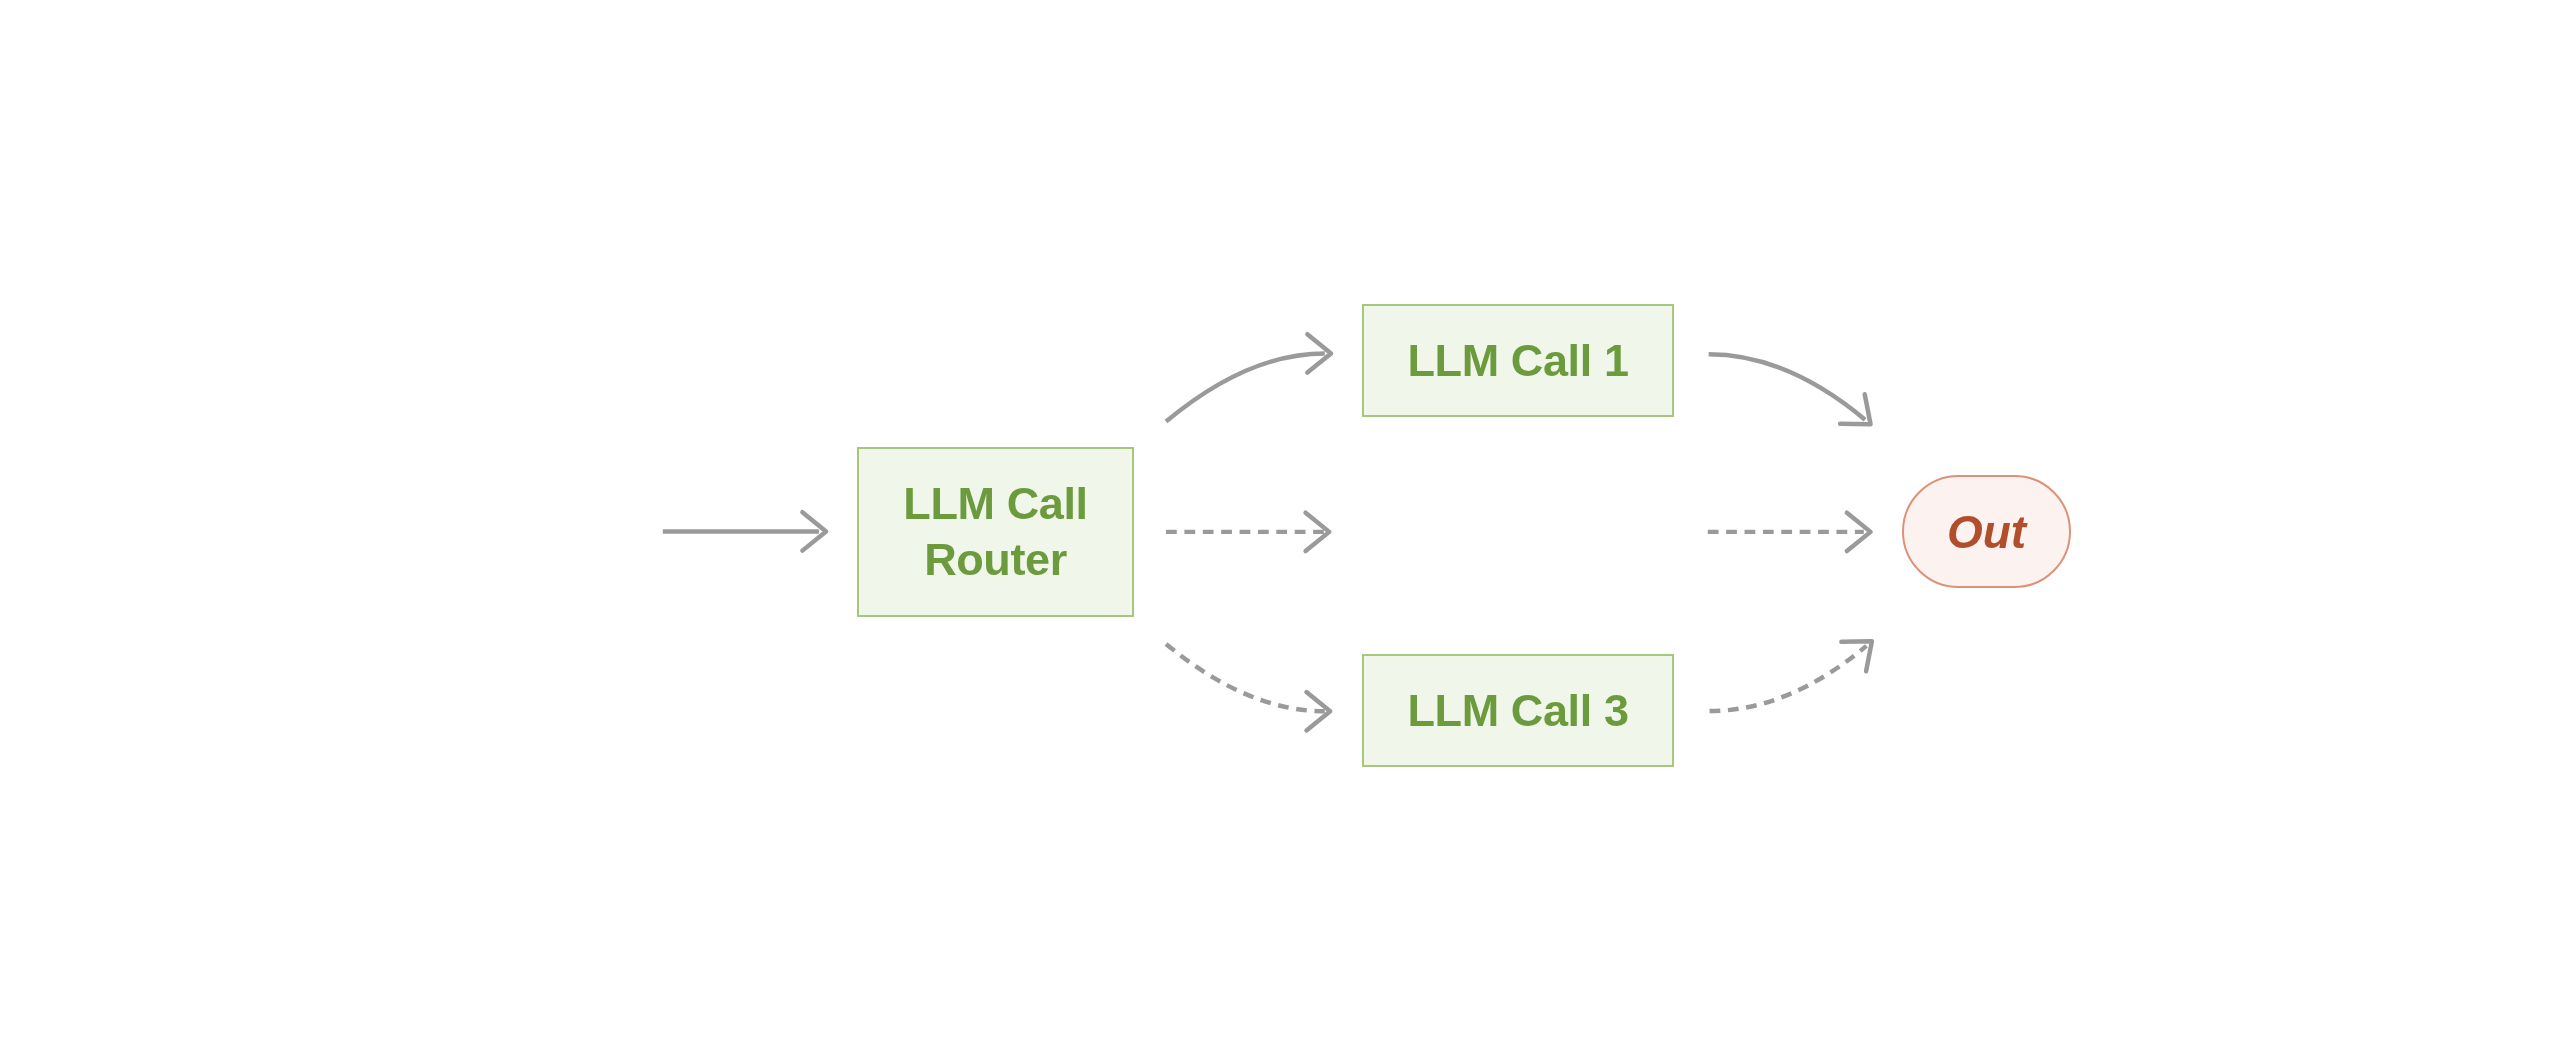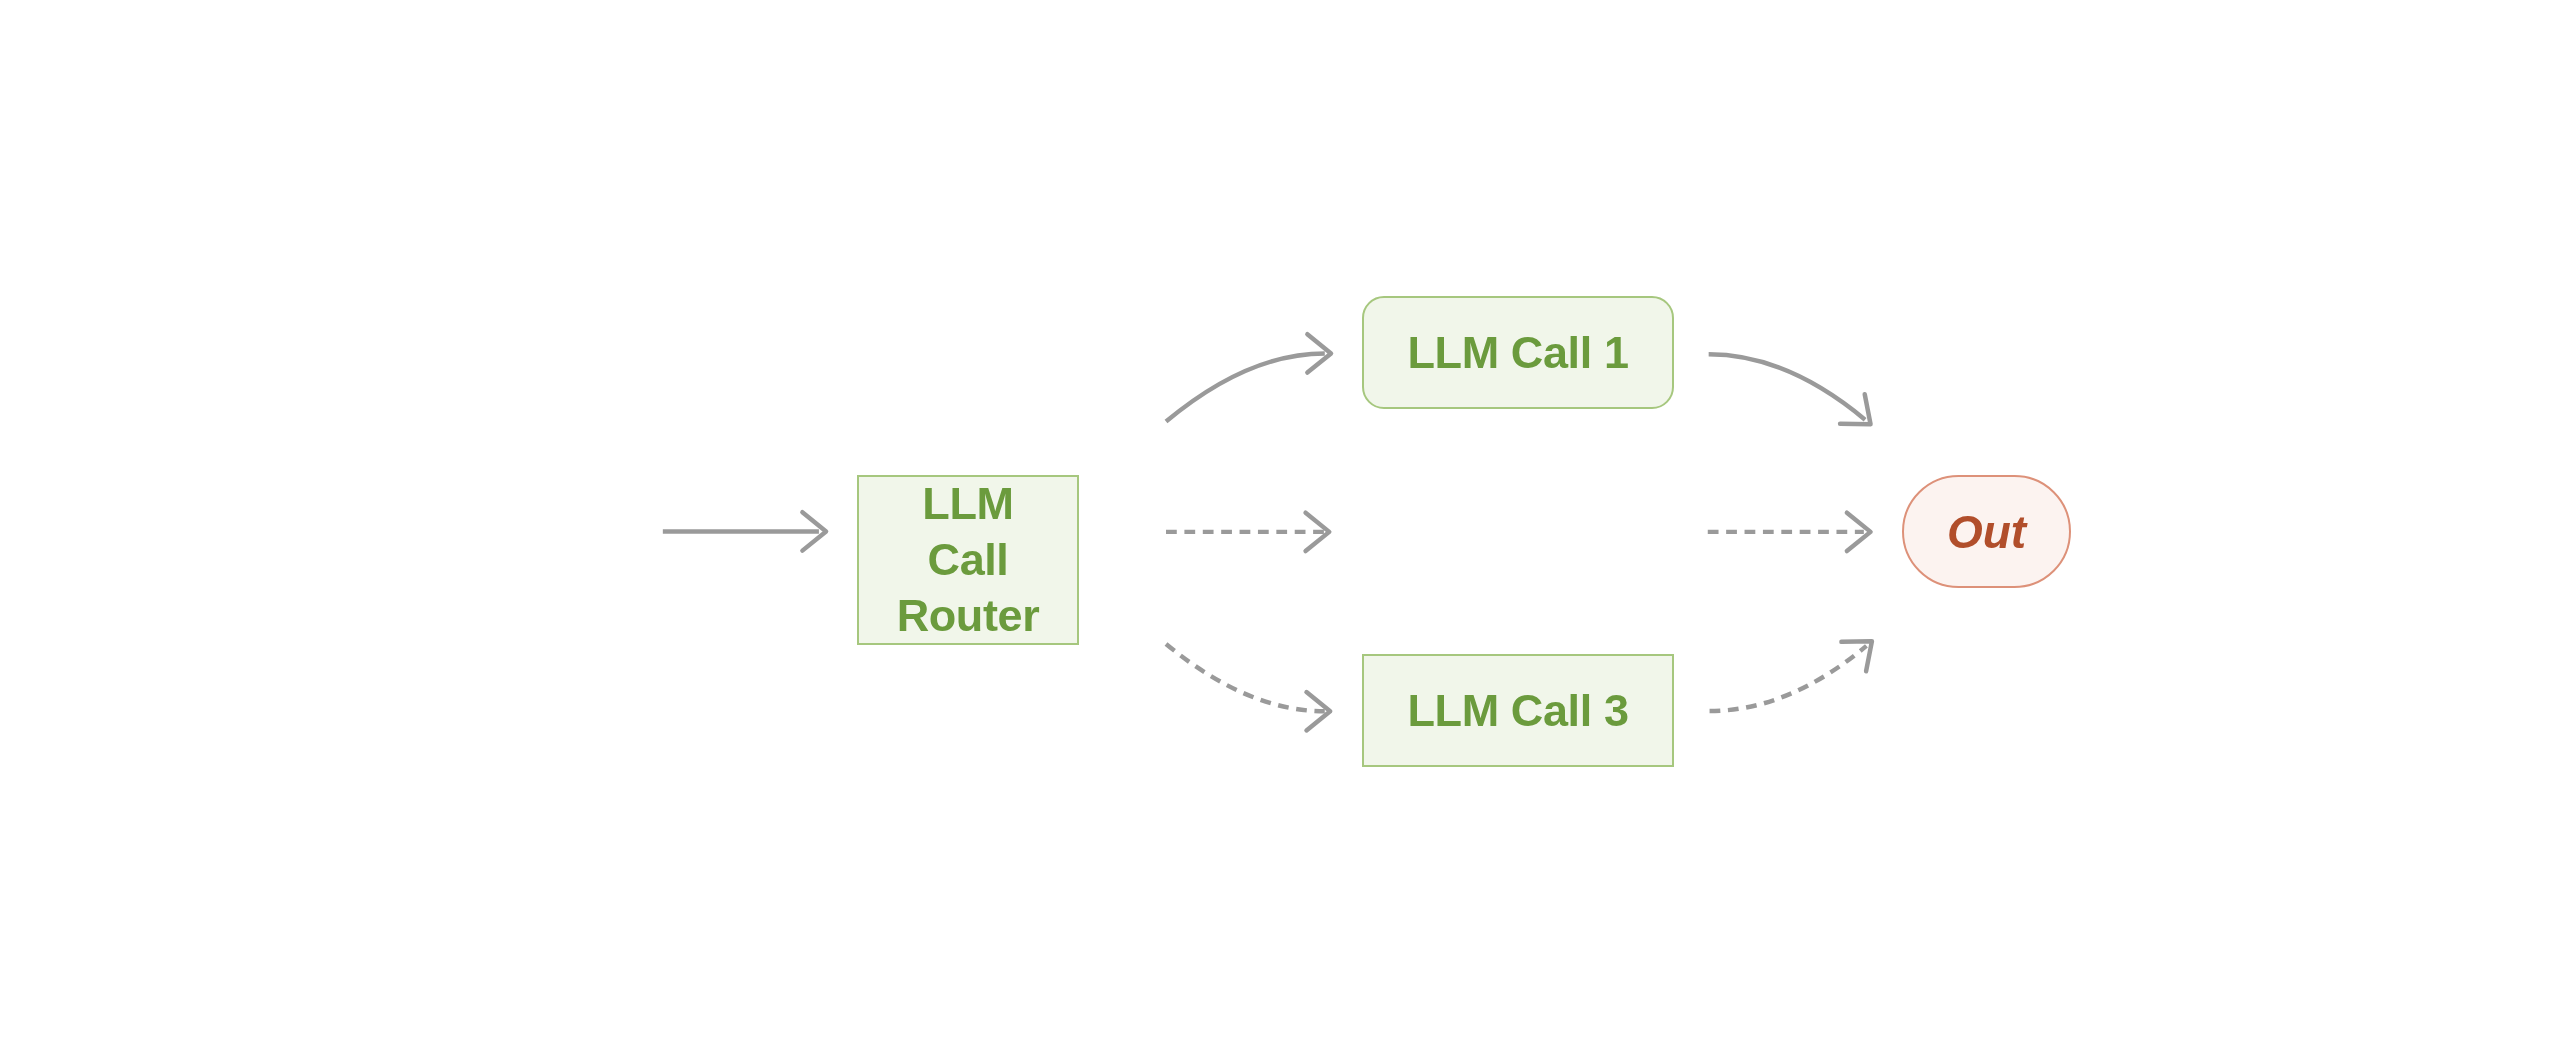--- a/index.html
+++ b/index.html
@@ -64,31 +64,30 @@
   .node-in {
     left: 502px;
     top: 474px;
     width: 129px;
     height: 116px;
     border-radius: 50%;
   }
   .node-router {
     left: 857px;
     top: 447px;
-    width: 222px;
+    width: 277px;
     height: 170px;
     padding: 0 18px;
-    margin-top: 28px;
   }
   .node-call {
     left: 1362px;
     width: 312px;
     height: 113px;
   }
-  .node-call-1 { top: 296px; border-radius: 22px; }
+  .node-call-1 { top: 304px; }
   .node-call-2 { top: 475px; }
   .node-call-3 { top: 654px; justify-content: center; }
   .node-out {
     left: 1902px;
     top: 475px;
     width: 169px;
     height: 113px;
     border-radius: 57px;
     font-style: italic;
   }

